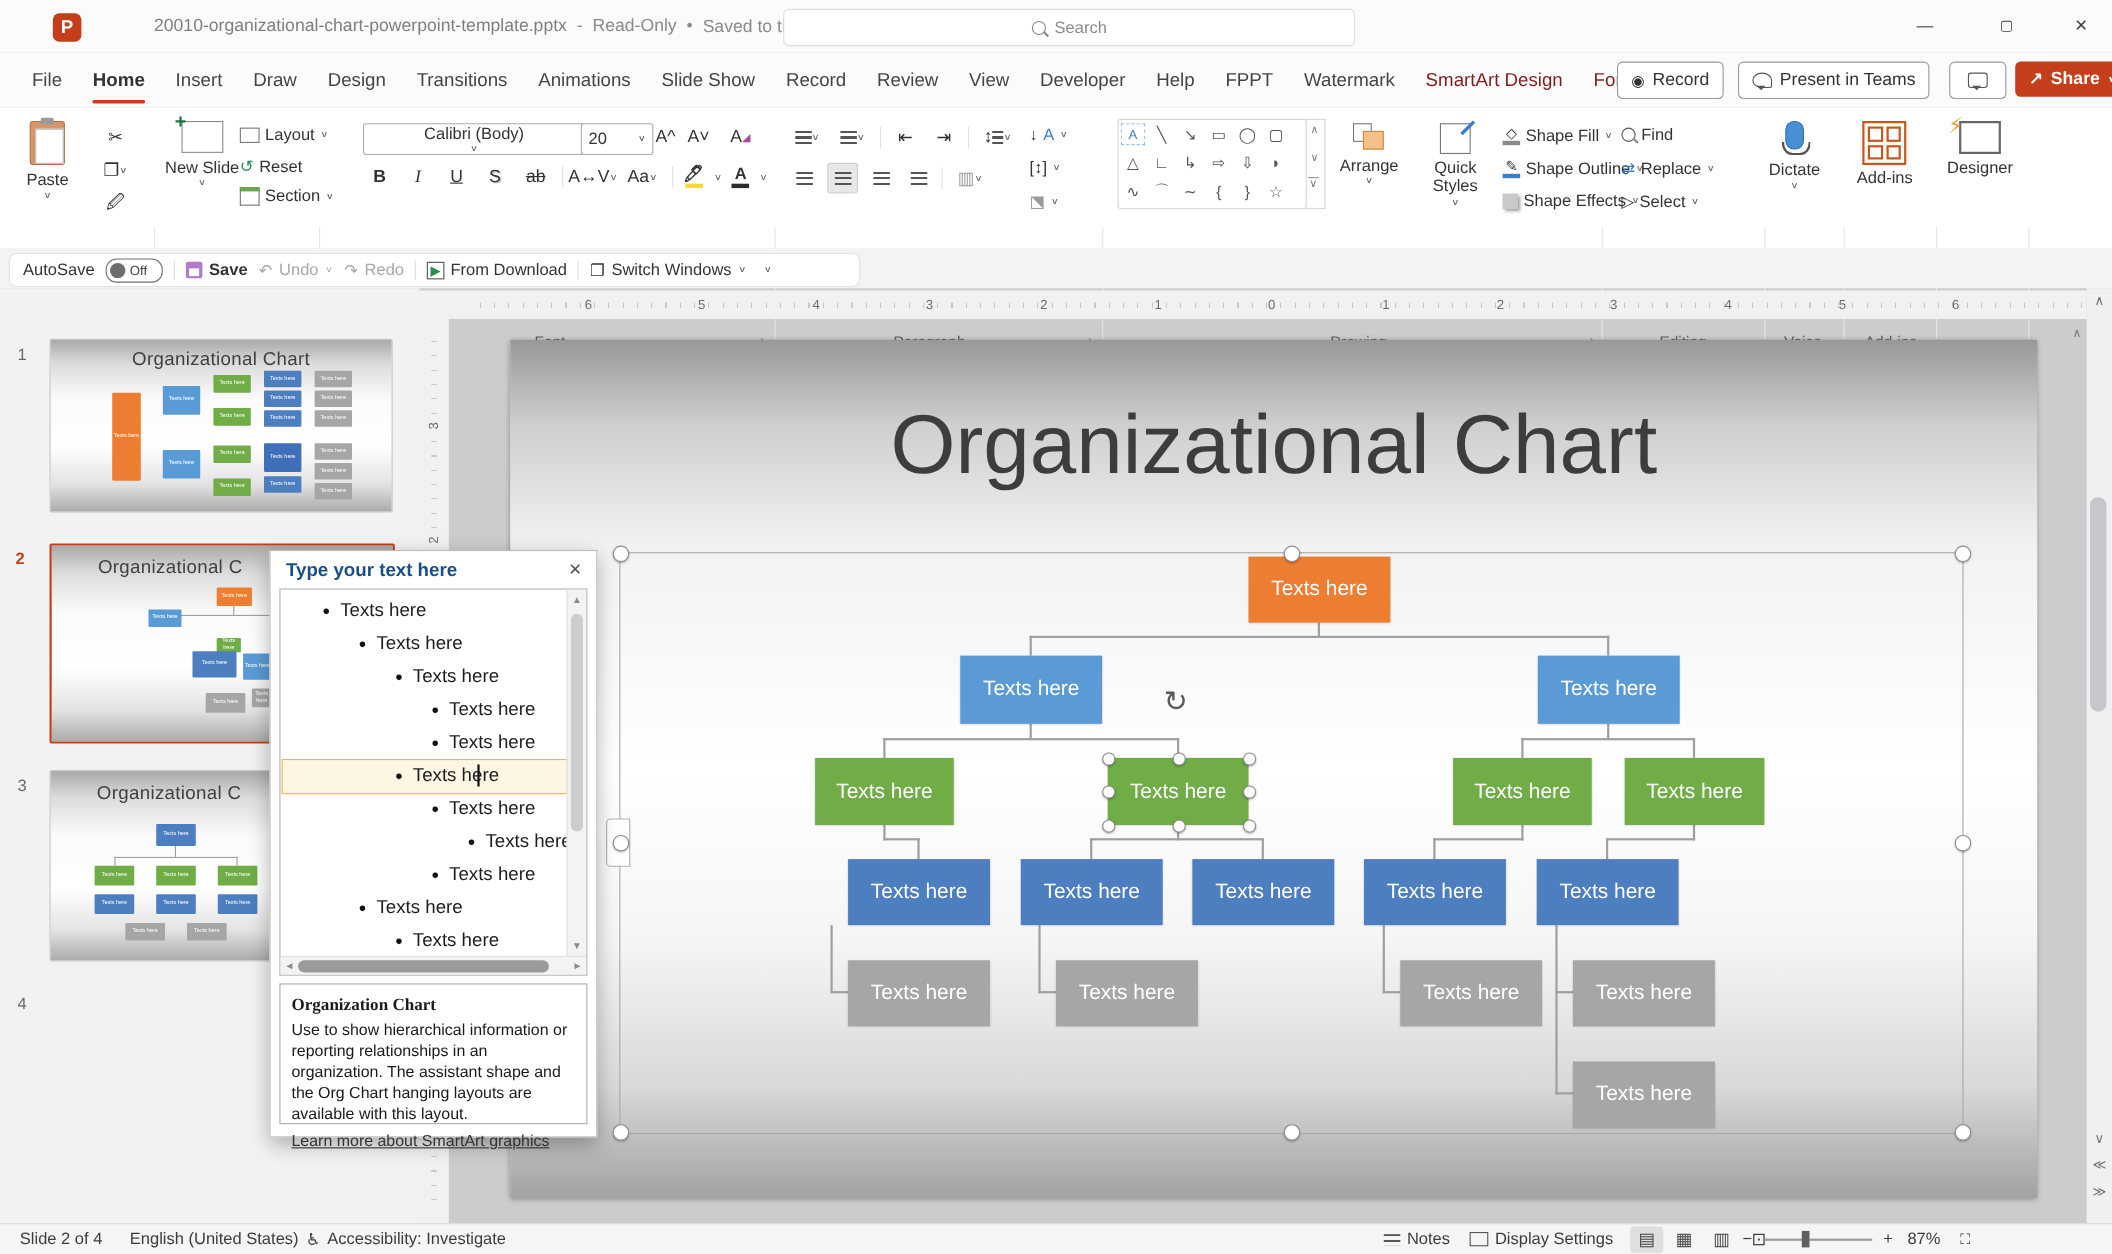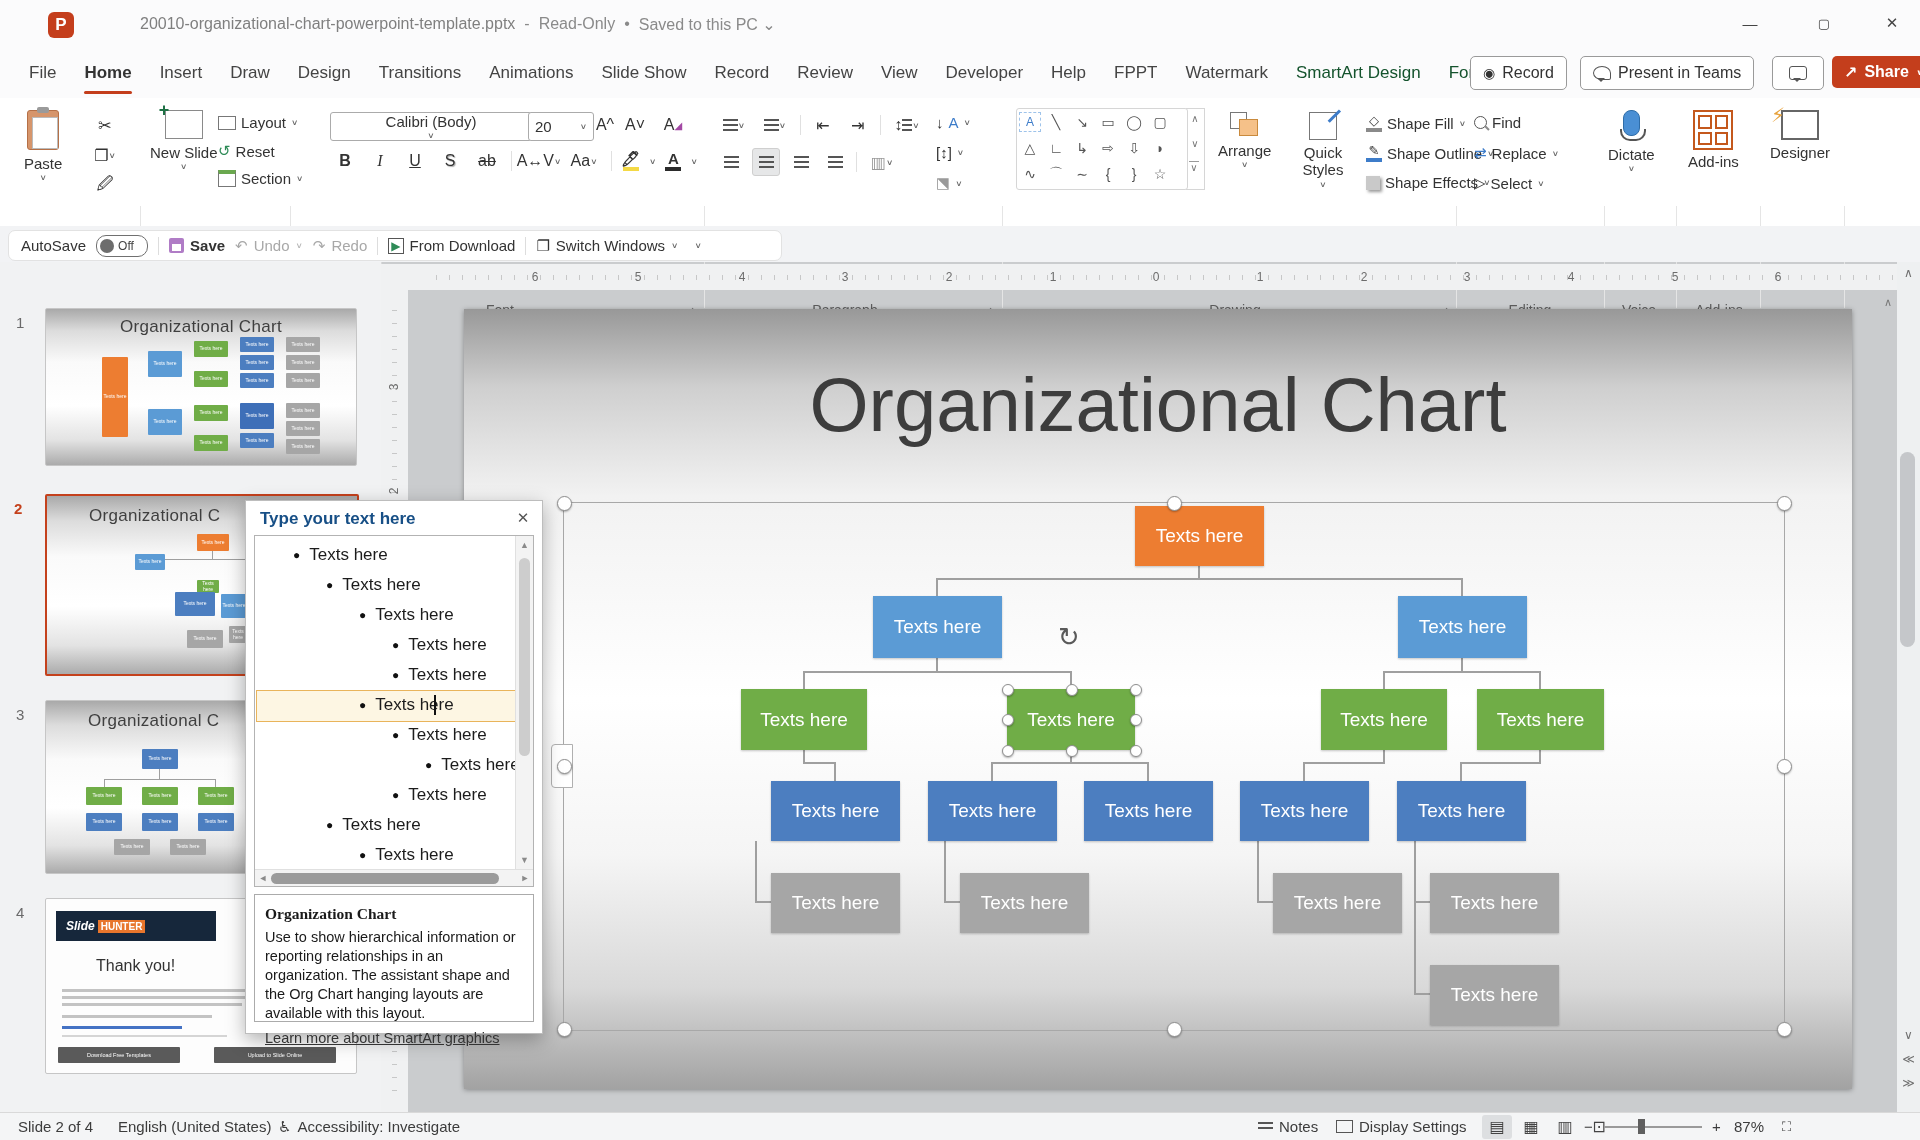--- a/index.html
+++ b/index.html
@@ -14,21 +14,21 @@
   #searchbox{left:712px;top:8px;width:518px;height:32px;background:#fff;border:1px solid #dcdcdc;border-radius:5px;color:#8b8b8b;font-size:15px;display:flex;align-items:center;justify-content:center;gap:8px;}
   .mag{width:11px;height:11px;border:1.6px solid #8b8b8b;border-radius:50%;position:relative;display:inline-block;}
   .mag::after{content:"";position:absolute;left:9px;top:10px;width:6px;height:1.6px;background:#8b8b8b;transform:rotate(45deg);}
   .winbtn{top:0;width:48px;height:46px;display:flex;align-items:center;justify-content:center;color:#444;font-size:15px;}
   
   #tabrow{left:0;top:48px;width:1920px;height:50px;background:#fbfbfc;}
   #tabs{left:16px;top:48px;height:50px;gap:2px;}
   .tab{padding:0 13px;height:50px;display:flex;align-items:center;font-size:17px;color:#444;position:relative;white-space:nowrap;}
   .tab.active{font-weight:700;color:#333;}
   .tab.active::after{content:"";position:absolute;left:13px;right:13px;bottom:4px;height:3px;border-radius:2px;background:#C43E1C;}
-  .tab.ctx{color:#14532d;}
+  .tab.ctx{color:#7f1d1d;}
   .pill{border:1px solid #9a9a9a;border-radius:5px;background:#fff;height:32px;display:flex;align-items:center;gap:7px;padding:0 12px;font-size:16px;color:#333;}
   #share-btn{background:#C43E1C;border:none;color:#fff;font-weight:600;}
   .bubble{width:16px;height:12px;border:1.6px solid #555;border-radius:3px;position:relative;display:inline-block;}
   .bubble::after{content:"";position:absolute;left:3px;top:11px;border:4px solid transparent;border-top-color:#555;}
   
   #ribbon{left:0;top:98px;width:1920px;height:128px;background:#fff;border-bottom:1px solid #e4e5e6;}
   .gsep{top:108px;width:1px;height:102px;background:#e5e5e5;}
   .glabel{top:204px;font-size:14px;color:#5d5d5d;text-align:center;}
   .launcher{top:206px;font-size:11px;color:#777;}
   .rsmall{position:absolute;display:flex;align-items:center;gap:5px;font-size:15px;color:#333;white-space:nowrap;}
@@ -121,20 +121,24 @@
 
   <div class="abs" id="titlebar">
     <div class="abs" id="ppt-icon">P</div>
     <div class="abs flex" id="doc-title">
       <span class="fname">20010-organizational-chart-powerpoint-template.pptx</span>
       <span>-</span>
       <span>Read-Only</span>
       <span>•</span>
       <span><span>Saved to this PC</span> ⌄</span>
     </div>
+    <div class="abs" id="searchbox">
+      <span class="mag"></span>
+      <span>Search</span>
+    </div>
     <div class="abs winbtn" style="left:1726px;">—</div>
     <div class="abs winbtn" style="left:1800px;font-size:13px;">▢</div>
     <div class="abs winbtn" style="left:1868px;">✕</div>
   </div>
 
   <div class="abs" id="tabrow"></div>
   <div class="abs flex" id="tabs">
     <span class="tab">File</span>
     <span class="tab active">Home</span>
     <span class="tab">Insert</span>
@@ -471,35 +475,20 @@
       <div class="mb" style="left:40px;top:86px;width:36px;height:18px;background:#70AD47;">Texts here</div>
       <div class="mb" style="left:96px;top:86px;width:36px;height:18px;background:#70AD47;">Texts here</div>
       <div class="mb" style="left:152px;top:86px;width:36px;height:18px;background:#70AD47;">Texts here</div>
       <div class="mb" style="left:40px;top:112px;width:36px;height:18px;background:#4C7EC0;">Texts here</div>
       <div class="mb" style="left:96px;top:112px;width:36px;height:18px;background:#4C7EC0;">Texts here</div>
       <div class="mb" style="left:152px;top:112px;width:36px;height:18px;background:#4C7EC0;">Texts here</div>
       <div class="mb" style="left:68px;top:138px;width:36px;height:16px;background:#A6A6A6;">Texts here</div>
       <div class="mb" style="left:124px;top:138px;width:36px;height:16px;background:#A6A6A6;">Texts here</div>
     </div>
 
-    <div class="thumb" style="top:636px;height:174px;background:#fdfdfd;">
-      <div class="abs" style="left:10px;top:12px;width:150px;height:30px;background:#16273b;display:flex;align-items:center;padding-left:10px;gap:3px;">
-        <span style="color:#fff;font-size:12px;font-style:italic;font-weight:700;">Slide</span>
-        <span style="color:#fff;background:#E8762C;font-size:10px;font-weight:700;padding:1px 3px;">HUNTER</span>
-      </div>
-      <div class="abs" style="left:50px;top:58px;font-size:16px;color:#333;">Thank you!</div>
-      <div class="abs" style="left:16px;top:90px;width:210px;height:3px;background:#c3c3c3;"></div>
-      <div class="abs" style="left:16px;top:97px;width:240px;height:3px;background:#c3c3c3;"></div>
-      <div class="abs" style="left:16px;top:104px;width:180px;height:3px;background:#c3c3c3;"></div>
-      <div class="abs" style="left:16px;top:116px;width:150px;height:3px;background:#c3c3c3;"></div>
-      <div class="abs" style="left:16px;top:127px;width:120px;height:3px;background:#4472C4;"></div>
-      <div class="abs" style="left:16px;top:136px;width:165px;height:2px;background:#d5d5d5;"></div>
-      <div class="mb" style="left:12px;top:148px;width:122px;height:16px;background:#5a5a5a;font-size:5.5px;">Download Free Templates</div>
-      <div class="mb" style="left:168px;top:148px;width:122px;height:16px;background:#5a5a5a;font-size:5.5px;">Upload to Slide Online</div>
-    </div>
   </div>
 
   <div class="abs" id="rulerh">
     <div class="abs" style="left:55px;top:11px;width:1800px;height:5px;background:repeating-linear-gradient(90deg,#a5a5a5 0 1px,transparent 1px 13px);opacity:.55;"></div>
     <span class="rnum" style="left:144px;top:6px;">6</span>
     <span class="rnum" style="left:247px;top:6px;">5</span>
     <span class="rnum" style="left:351px;top:6px;">4</span>
     <span class="rnum" style="left:454px;top:6px;">3</span>
     <span class="rnum" style="left:558px;top:6px;">2</span>
     <span class="rnum" style="left:662px;top:6px;">1</span>

